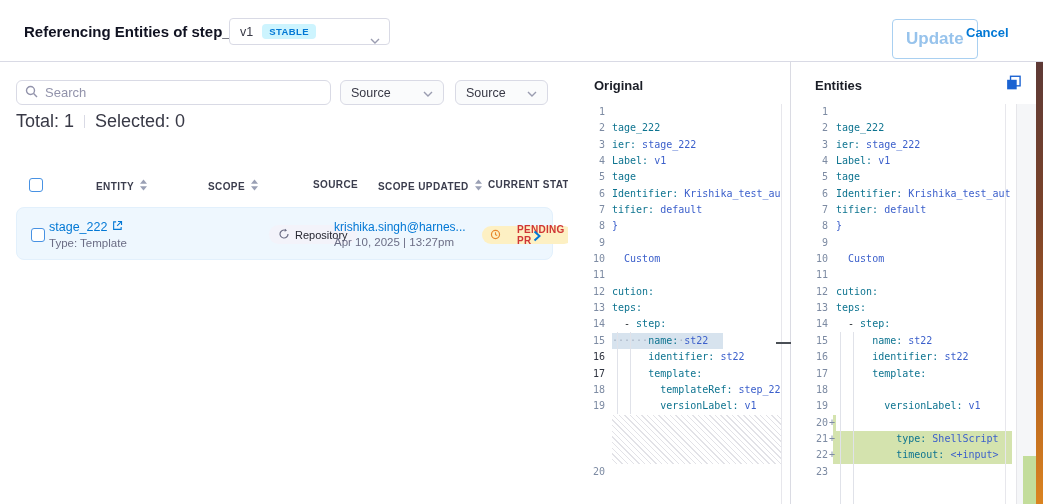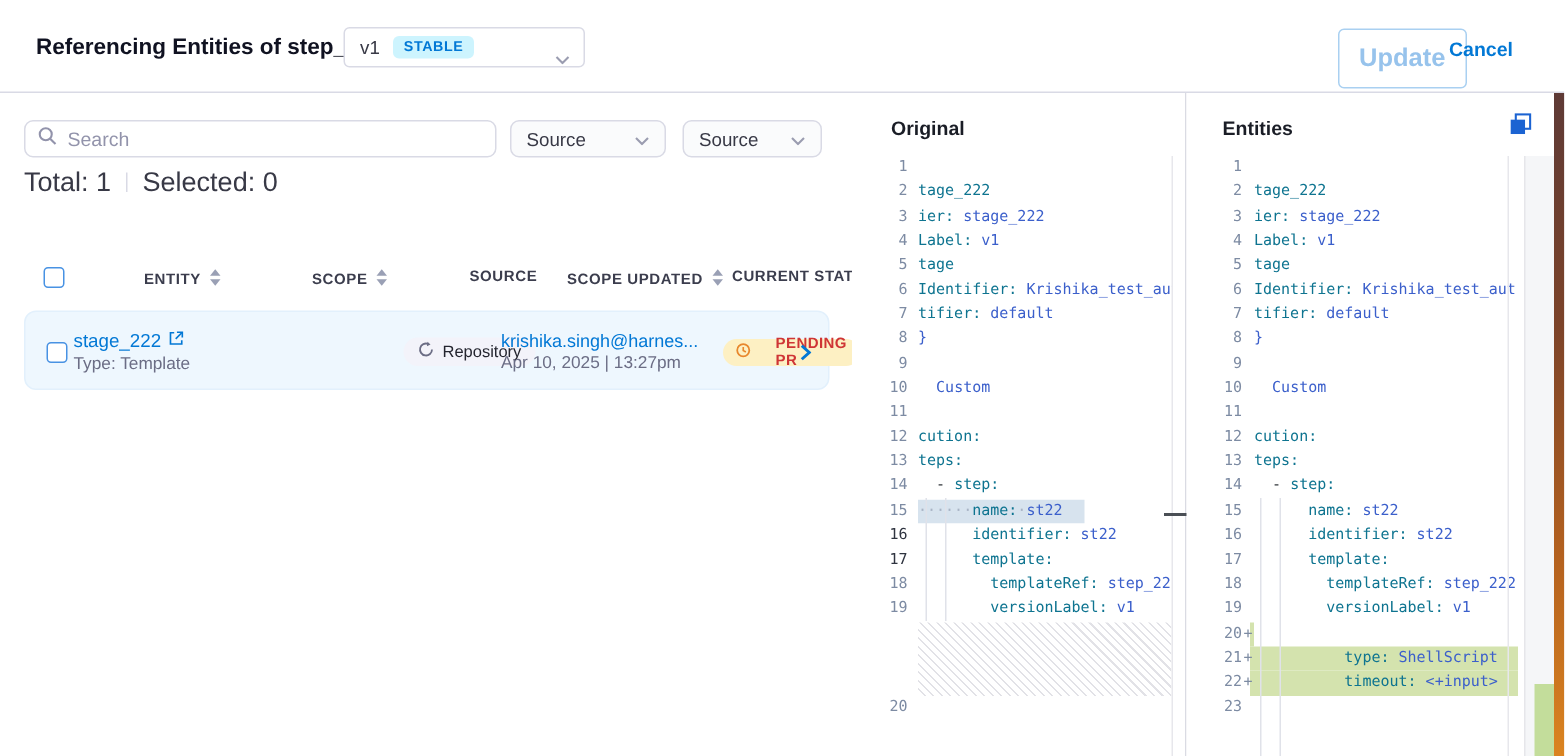--- a/index.html
+++ b/index.html
@@ -391,21 +391,20 @@
           <span class="ct"><span class="tok-p">      </span><span class="tok-k">identifier:</span><span class="tok-v"> st22</span></span>
         </div>
         <div class="cl">
           <span class="ln">17</span>
           <span class="plus"></span>
           <span class="ct"><span class="tok-p">      </span><span class="tok-k">template:</span></span>
         </div>
         <div class="cl">
           <span class="ln">18</span>
           <span class="plus"></span>
-          <span class="ct"><span class="tok-p">        </span><span class="tok-k">templateRef:</span><span class="tok-v"> step_222</span></span>
         </div>
         <div class="cl">
           <span class="ln">19</span>
           <span class="plus"></span>
           <span class="ct"><span class="tok-p">        </span><span class="tok-k">versionLabel:</span><span class="tok-v"> v1</span></span>
         </div>
         <div class="cl added">
           <span class="ln">20</span>
           <span class="plus">+</span>
         </div>

